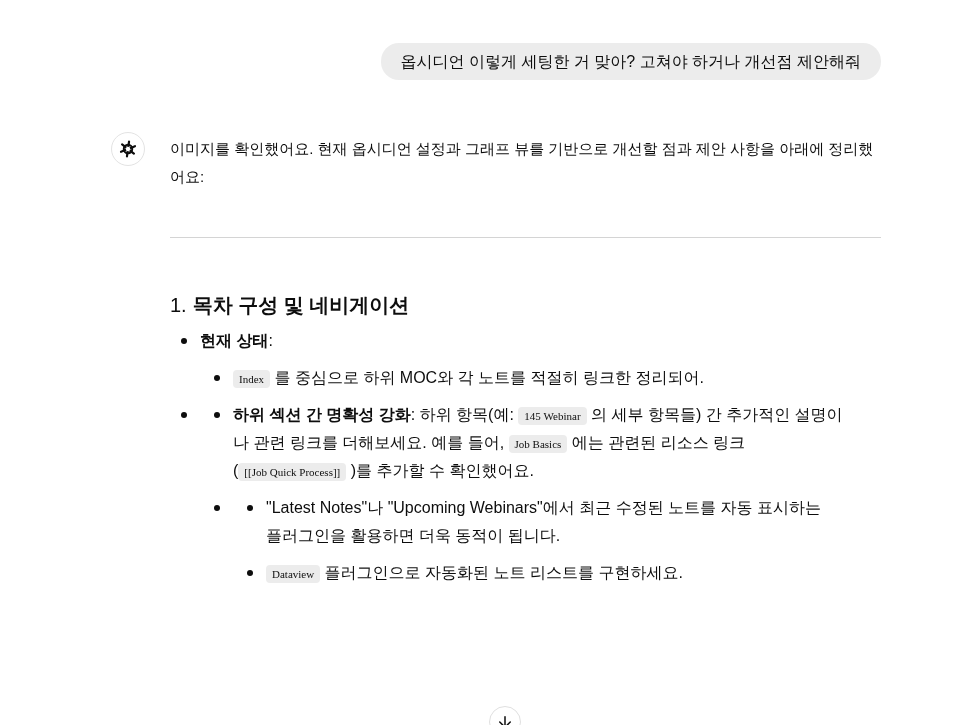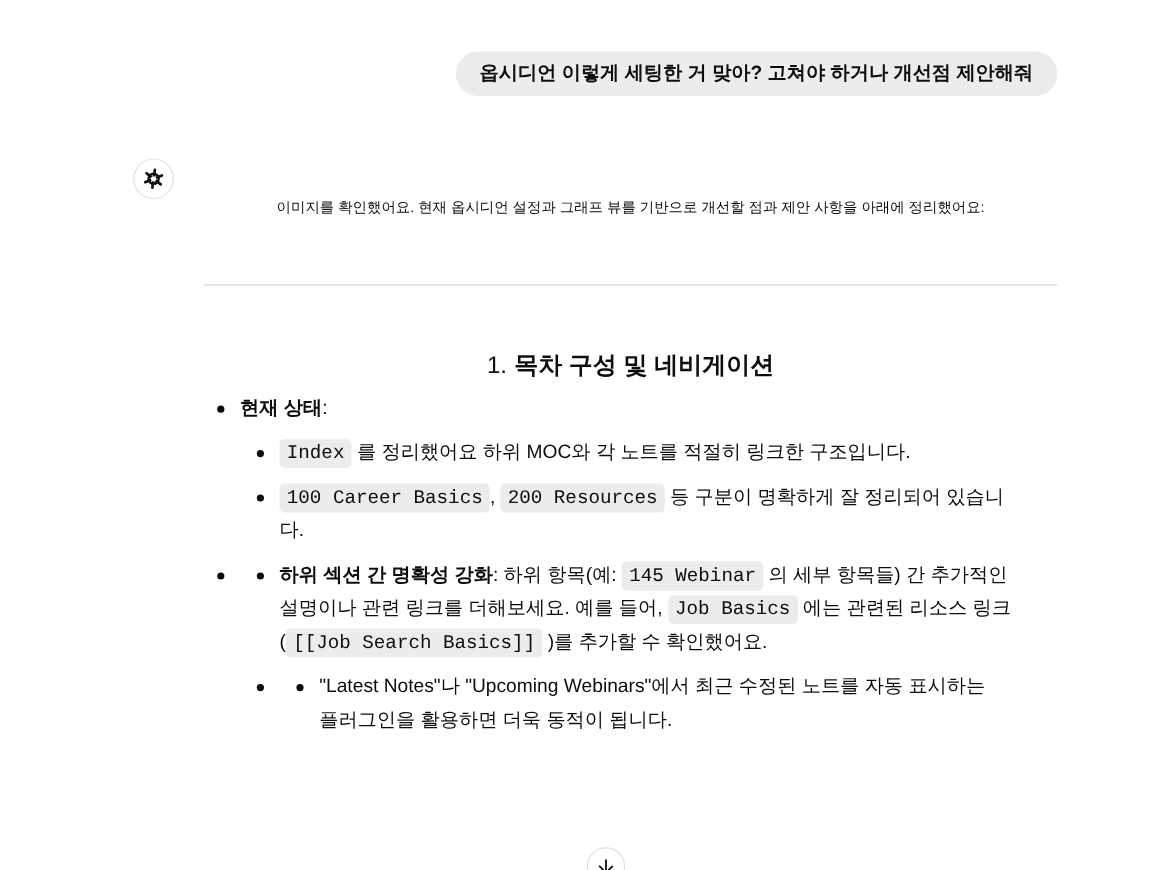--- a/index.html
+++ b/index.html
@@ -9,53 +9,53 @@
     color:var(--text,#0d0d0d);
     -webkit-font-smoothing:antialiased;
   }
   .canvas{position:relative;width:961px;height:725px;background:#fff;}
 
   
   .user-bubble{
     position:absolute;top:43px;right:80px;max-width:560px;
     background:var(--user_bubble_bg,#ececec);
     border-radius:18px;padding:8px 20px;
-    font-size:16px;line-height:21px;white-space:nowrap;font-weight:bold;
+    font-size:16px;line-height:21px;white-space:nowrap;
   }
 
   
   .avatar{
     position:absolute;left:111px;top:132px;width:34px;height:34px;
     border:1px solid #e3e3e3;border-radius:50%;background:#fff;
     display:flex;align-items:center;justify-content:center;box-sizing:border-box;
   }
 
   
   .intro{
-    position:absolute;left:170px;top:147px;width:711px;
-    font-size:12px;line-height:28px;text-align:center;
+    position:absolute;left:170px;top:120px;width:711px;
+    font-size:15px;line-height:28px;
   }
 
   
   .md{position:absolute;left:170px;top:237px;width:711px;}
   .md hr{border:none;border-top:1px solid var(--divider,#d4d4d4);margin:0;}
-  .md h3{margin:54px 0 0 0;font-size:20px;line-height:26px;font-weight:700;text-align:center;}
+  .md h3{margin:54px 0 0 0;font-size:20px;line-height:26px;font-weight:700;}
   .md h3 .num{font-weight:400;margin-right:6px;}
 
   ul{list-style:none;margin:9px 16px 0 0;padding:0 0 0 33px;font-size:16px;line-height:28px;}
   .md > ul{margin-top:8px;padding-left:30px;}
   li{position:relative;margin-top:9px;}
   li::before{
     content:"";position:absolute;left:-19px;top:11px;width:6px;height:6px;
     border-radius:50%;background:#0d0d0d;
   }
   strong{font-weight:700;}
   code.chip{
-    font-family:Liberation Mono, monospace;
-    font-size:16px;line-height:1;
+    font-family:Liberation Serif, serif;
+    font-size:11px;line-height:1;
     background:var(--code_chip_bg,#ececec);
     padding:3px 6px;border-radius:4px;white-space:nowrap;
   }
 
   
   .scroll-btn{
     position:absolute;left:489px;top:706px;width:32px;height:32px;
     border-radius:50%;background:#fff;border:1px solid #e0e0e0;
     display:flex;align-items:center;justify-content:center;
     box-sizing:border-box;cursor:pointer;padding:0;
@@ -92,36 +92,36 @@
   <div class="md">
     <hr>
     <h3>
       <span class="num">1.</span><strong>목차 구성 및 네비게이션</strong>
     </h3>
     <ul>
       <li>
         <div class="line"><strong>현재 상태</strong><span>:</span></div>
         <ul>
           <li>
-            <div class="line"><code class="chip">Index</code><span> 를 정리했어요 하위 MOC와 각 노트를 적절히 링크한 구조입니다.</span></div>
-          </li>
-          <li>
-            <div class="line"><code class="chip">100 Career Basics</code><span>, </span><code class="chip">200 Resources</code><span> 등 구분이 명확하게 잘 정리되어 있습니다.</span></div>
+            <div class="line"><code class="chip">Index</code><span> 를 중심으로 하위 MOC와 각 노트를 적절히 링크한 정리되어.</span></div>
           </li>
         </ul>
       </li>
       <li>
         <ul>
           <li>
-            <div class="line"><strong>하위 섹션 간 명확성 강화</strong><span>: 하위 항목(예: </span><code class="chip">145 Webinar</code><span> 의 세부 항목들) 간 추가적인 설명이나 관련 링크를 더해보세요. 예를 들어, </span><code class="chip">Job Basics</code><span> 에는 관련된 리소스 링크(</span><code class="chip">[[Job Search Basics]]</code><span> )를 추가할 수 확인했어요.</span></div>
+            <div class="line"><strong>하위 섹션 간 명확성 강화</strong><span>: 하위 항목(예: </span><code class="chip">145 Webinar</code><span> 의 세부 항목들) 간 추가적인 설명이나 관련 링크를 더해보세요. 예를 들어, </span><code class="chip">Job Basics</code><span> 에는 관련된 리소스 링크(</span><code class="chip">[[Job Quick Process]]</code><span> )를 추가할 수 확인했어요.</span></div>
           </li>
           <li>
             <ul>
               <li>
                 <div class="line"><span>"Latest Notes"나 "Upcoming Webinars"에서 최근 수정된 노트를 자동 표시하는 플러그인을 활용하면 더욱 동적이 됩니다.</span></div>
+              </li>
+              <li>
+                <div class="line"><code class="chip">Dataview</code><span> 플러그인으로 자동화된 노트 리스트를 구현하세요.</span></div>
               </li>
             </ul>
           </li>
         </ul>
       </li>
     </ul>
   </div>
 
   <button class="scroll-btn">
     <span style="display:flex;">

